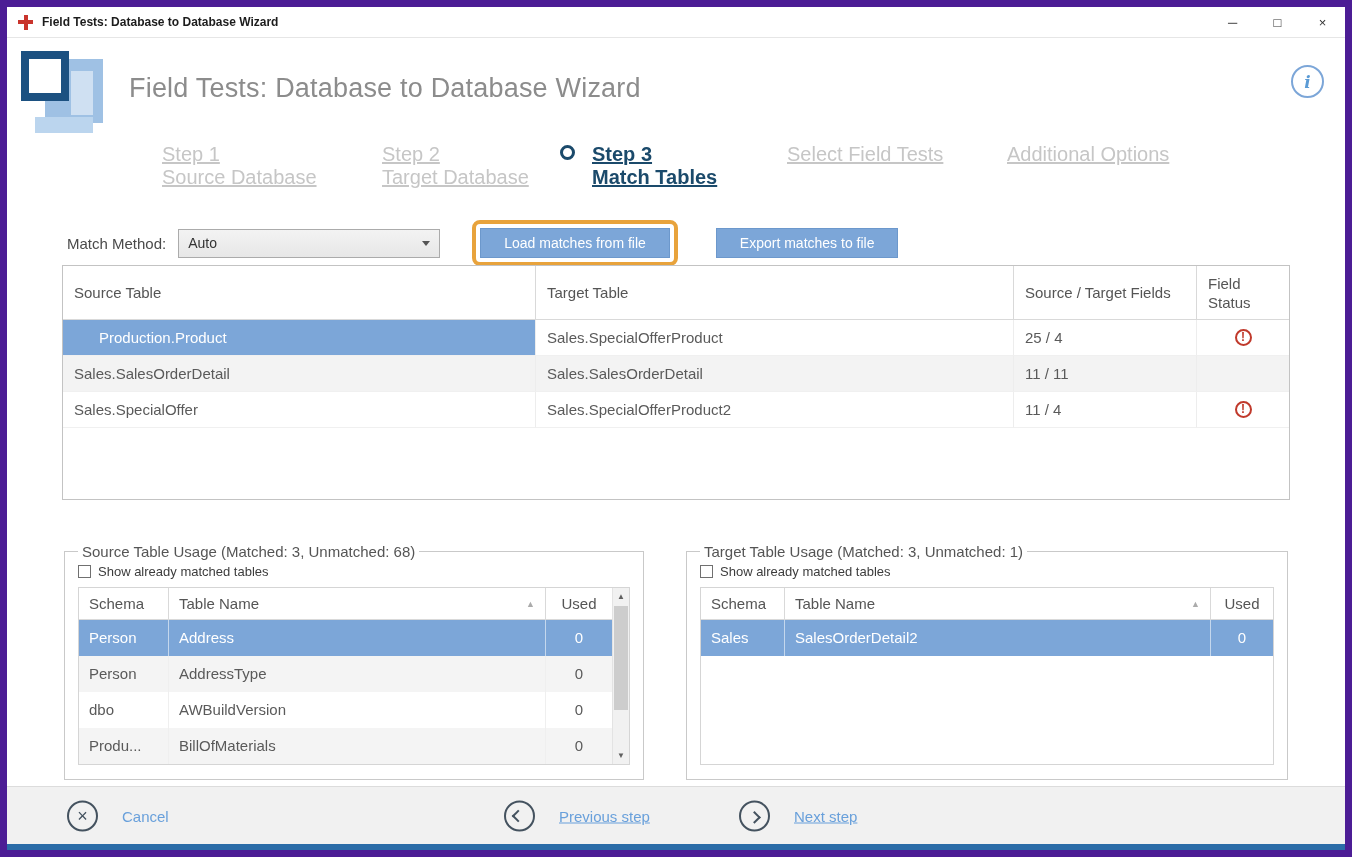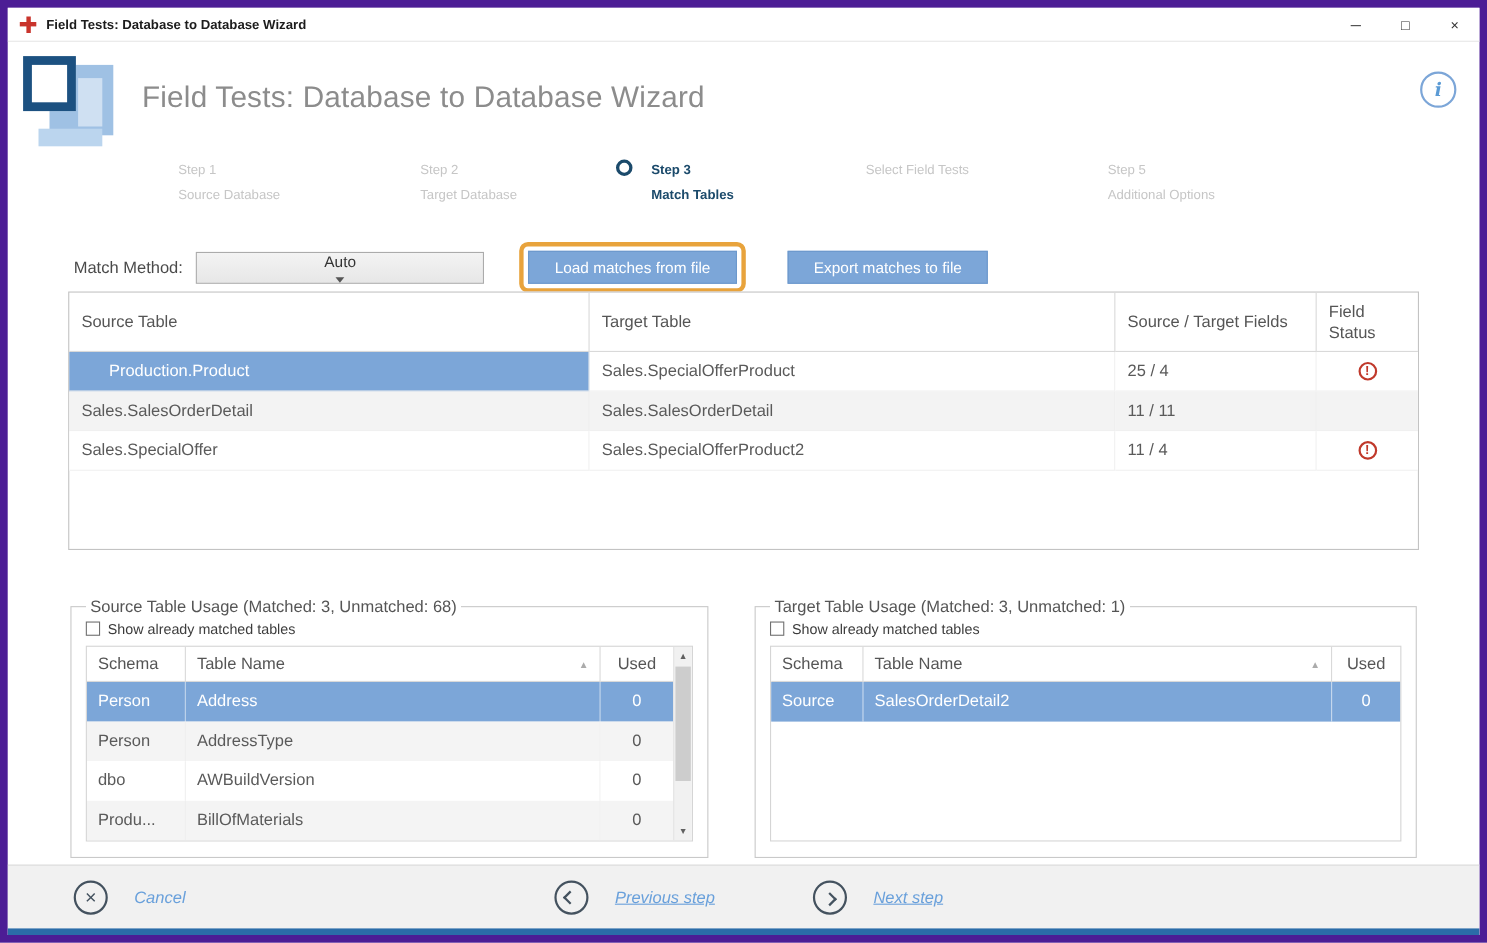--- a/index.html
+++ b/index.html
@@ -43,37 +43,37 @@
     font-size: 27px; font-weight: 400; color: #8C8C8C; letter-spacing: .2px;
   }
   .info-btn {
     position: absolute; right: 21px; top: 58px;
     width: 33px; height: 33px; border: 2px solid #7CA6D8; border-radius: 50%;
     display: flex; align-items: center; justify-content: center;
     color: #5B9BD5; font-family: "DejaVu Serif", serif; font-style: italic; font-weight: bold; font-size: 17px;
   }
   
   .steps { position: absolute; left: 155px; top: 136px; right: 20px; display: flex; }
-  .step { font-size: 12px; line-height: 23px; color: #C6C6C6; position: relative; }
+  .step { font-size: 20px; line-height: 23px; color: #C6C6C6; position: relative; text-decoration: underline; }
   .step-1 { width: 220px; } .step-2 { width: 210px; } .step-3 { width: 195px; }
   .step-4 { width: 220px; } .step-5 { width: 220px; }
   .step-active { color: #1B4A6B; font-weight: bold; }
   .step-circle {
     position: absolute; left: -32px; top: 2px;
     width: 15px; height: 15px; border: 3px solid #1B4A6B; border-radius: 50%;
   }
   
   .toolbar { position: absolute; left: 60px; top: 210px; height: 52px; display: flex; align-items: center; }
   .mm-label { font-size: 15px; color: #4A4A4A; margin-right: 12px; }
   .combo {
     width: 262px; height: 29px;
     border: 1px solid #ABABAB;
     background: linear-gradient(#F3F3F3, #E7E7E7);
     display: flex; align-items: center; justify-content: space-between;
-    padding: 0 9px; font-size: 14px; color: #333; flex-direction: column;
+    padding: 0 9px; font-size: 14px; color: #333;
   }
   .combo-arrow { width: 0; height: 0; border-left: 4px solid transparent; border-right: 4px solid transparent; border-top: 5px solid #555; }
   .btn-blue {
     height: 30px; padding: 0 23px;
     background: #7CA6D8; border: 1px solid #6C98CC; color: #fff;
     font-size: 14px; display: flex; align-items: center; justify-content: center;
     white-space: nowrap;
   }
   .annotation { margin-left: 32px; border: 4px solid #E8A33C; border-radius: 8px; padding: 4px; }
   .export-wrap { margin-left: 38px; }
@@ -151,21 +151,21 @@
   .footer-item { position: absolute; top: 50%; transform: translateY(-50%); display: flex; align-items: center; }
   .f-cancel { left: 60px; } .f-prev { left: 497px; } .f-next { left: 732px; }
   .f-circle {
     width: 31px; height: 31px; border: 2px solid #44525F; border-radius: 50%; flex: none;
     display: flex; align-items: center; justify-content: center; color: #44525F;
     font-size: 18px; line-height: 1;
   }
   .chev { width: 9px; height: 9px; border-style: solid; border-color: #44525F; }
   .chev-left  { border-width: 0 0 2px 2px; transform: rotate(45deg) translate(-1px, 1px); }
   .chev-right { border-width: 0 2px 2px 0; transform: rotate(-45deg) translate(-1px, 1px); }
-  .f-label { margin-left: 24px; font-size: 15px; color: #69A0DB; font-style: italic; }
+  .f-label { margin-left: 24px; font-size: 15px; color: #69A0DB; }
   .f-underline { text-decoration: underline; }
   .bottom-strip { position: absolute; left: 0; right: 0; bottom: 0; height: 6px; background: #2B6CA8; }
 </style>
 </head>
 <body>
 
 <div class="window">
 
   <div class="titlebar">
     <span class="tb-plus"></span>
@@ -197,21 +197,20 @@
     </div>
     <div class="step step-3 step-active">
       <span class="step-circle"></span>
       <div>Step 3</div>
       <div>Match Tables</div>
     </div>
     <div class="step step-4">
       <div>Select Field Tests</div>
     </div>
     <div class="step step-5">
-      <div>Step 5</div>
       <div>Additional Options</div>
     </div>
   </div>
 
   <div class="toolbar">
     <span class="mm-label">Match Method:</span>
     <div class="combo">
       <span>Auto</span>
       <span class="combo-arrow"></span>
     </div>
@@ -310,21 +309,21 @@
       <div class="utable">
         <div class="ugrid ugrid-right">
           <div class="uh">Schema</div>
           <div class="uh uh-table">
             <span>Table Name</span>
             <span class="sort-icon">▲</span>
           </div>
           <div class="uh">Used</div>
 
           <div class="urow urow-sel">
-            <div class="uc">Source</div>
+            <div class="uc">Sales</div>
             <div class="uc">SalesOrderDetail2</div>
             <div class="uc uc-used">0</div>
           </div>
         </div>
       </div>
     </fieldset>
 
   </div>
 
   <div class="footer">

